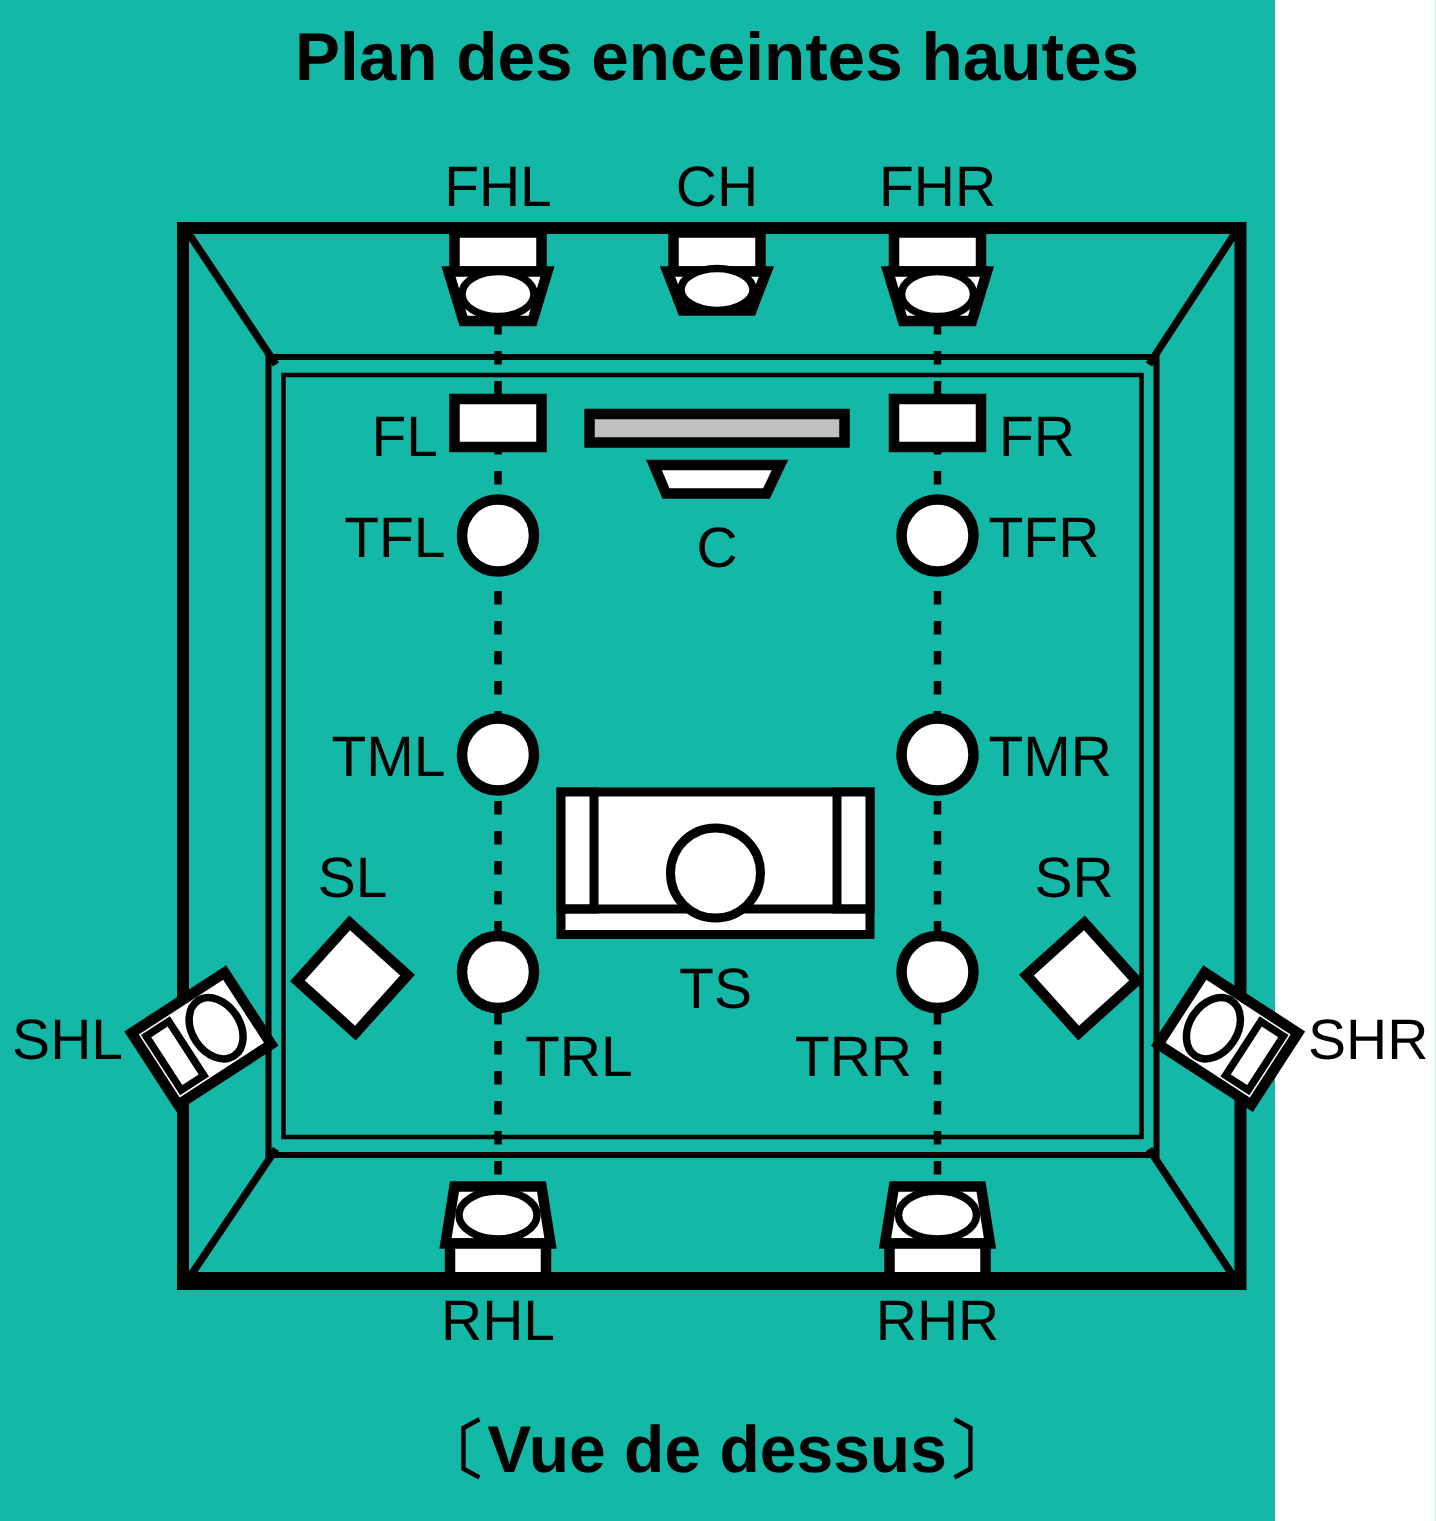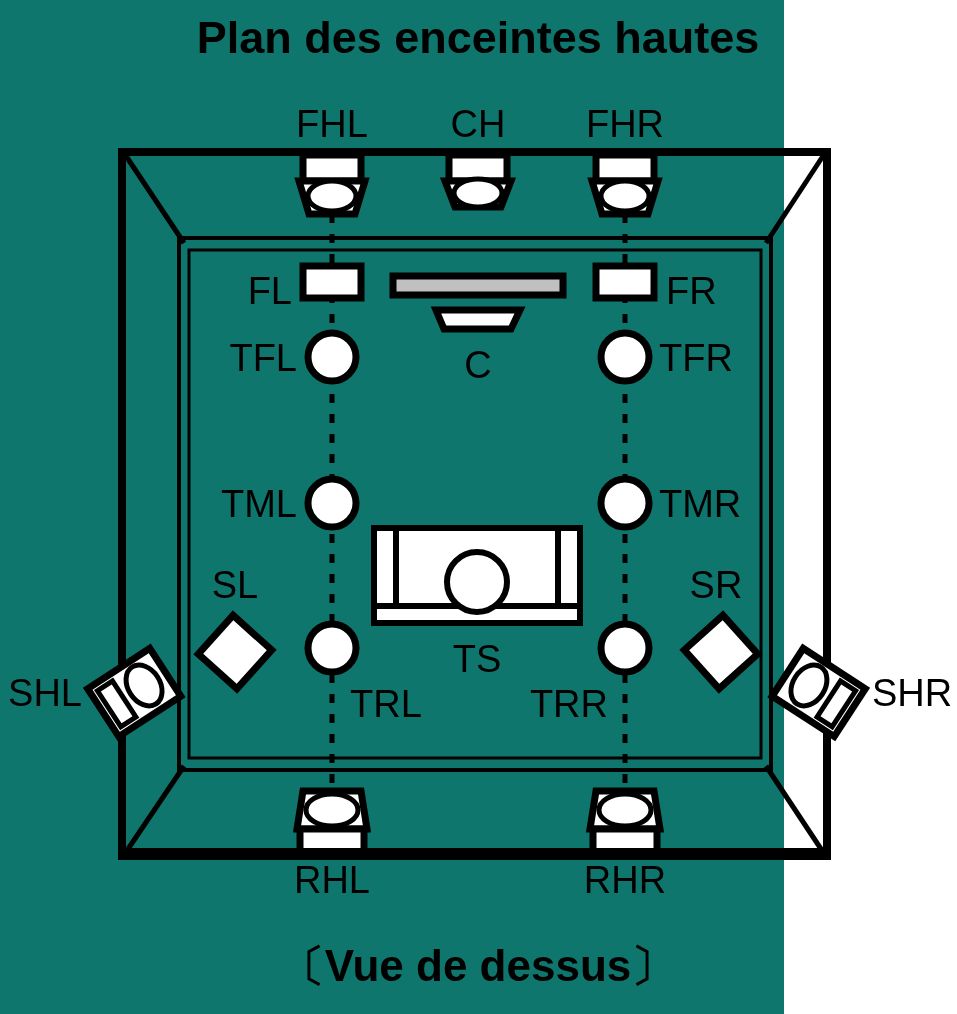--- a/index.html
+++ b/index.html
@@ -8,23 +8,23 @@
     background: #ffffff;
   }
   body {
     width: 957px;
     height: 1014px;
     font-family: "Liberation Sans", sans-serif;
     overflow: hidden;
   }
   #stage {
     position: relative;
-    width: 784px;
+    width: 850px;
     height: 1014px;
-    background: #0f766e;
+    background: #14b8a6;
   }
   svg.diagram {
     display: block;
     width: 957px;
     height: 1014px;
   }
   .ttl {
     font-family: "Liberation Sans", sans-serif;
     font-weight: bold;
     font-size: 45px;

